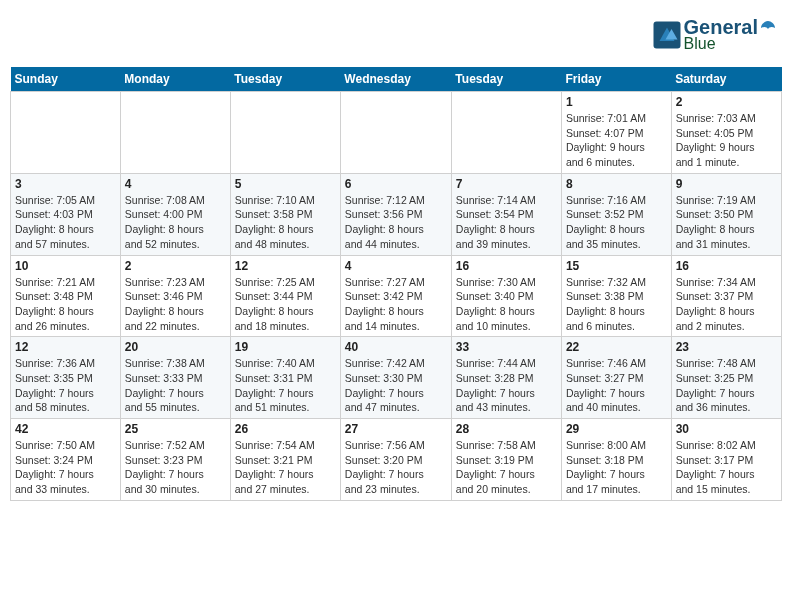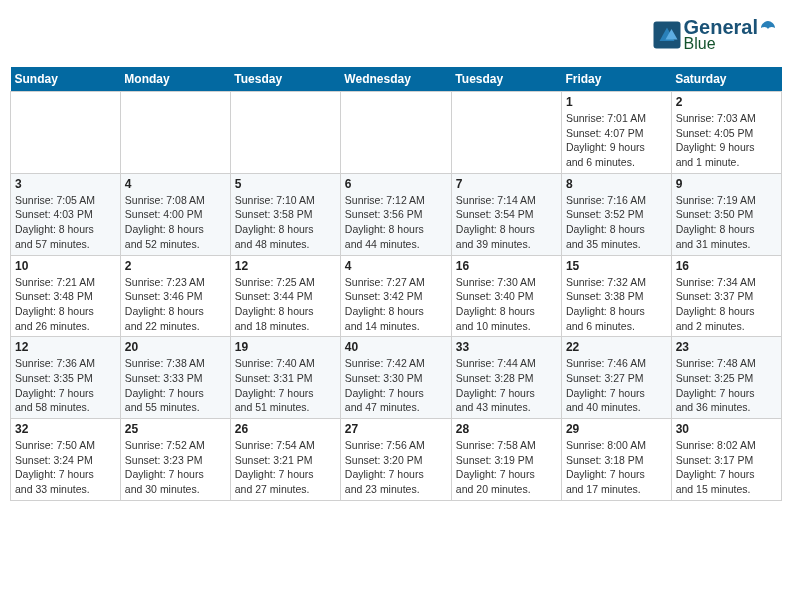--- a/index.html
+++ b/index.html
@@ -221,21 +221,21 @@
           <span class="day-num">22</span>
           <div class="day-info">Sunrise: 7:46 AM<br>Sunset: 3:27 PM<br>Daylight: 7 hours<br>and 40 minutes.</div>
         </td>
         <td>
           <span class="day-num">23</span>
           <div class="day-info">Sunrise: 7:48 AM<br>Sunset: 3:25 PM<br>Daylight: 7 hours<br>and 36 minutes.</div>
         </td>
       </tr>
       <tr class="row-odd">
         <td>
-          <span class="day-num">32</span>
+          <span class="day-num">42</span>
           <div class="day-info">Sunrise: 7:50 AM<br>Sunset: 3:24 PM<br>Daylight: 7 hours<br>and 33 minutes.</div>
         </td>
         <td>
           <span class="day-num">25</span>
           <div class="day-info">Sunrise: 7:52 AM<br>Sunset: 3:23 PM<br>Daylight: 7 hours<br>and 30 minutes.</div>
         </td>
         <td>
           <span class="day-num">26</span>
           <div class="day-info">Sunrise: 7:54 AM<br>Sunset: 3:21 PM<br>Daylight: 7 hours<br>and 27 minutes.</div>
         </td>

